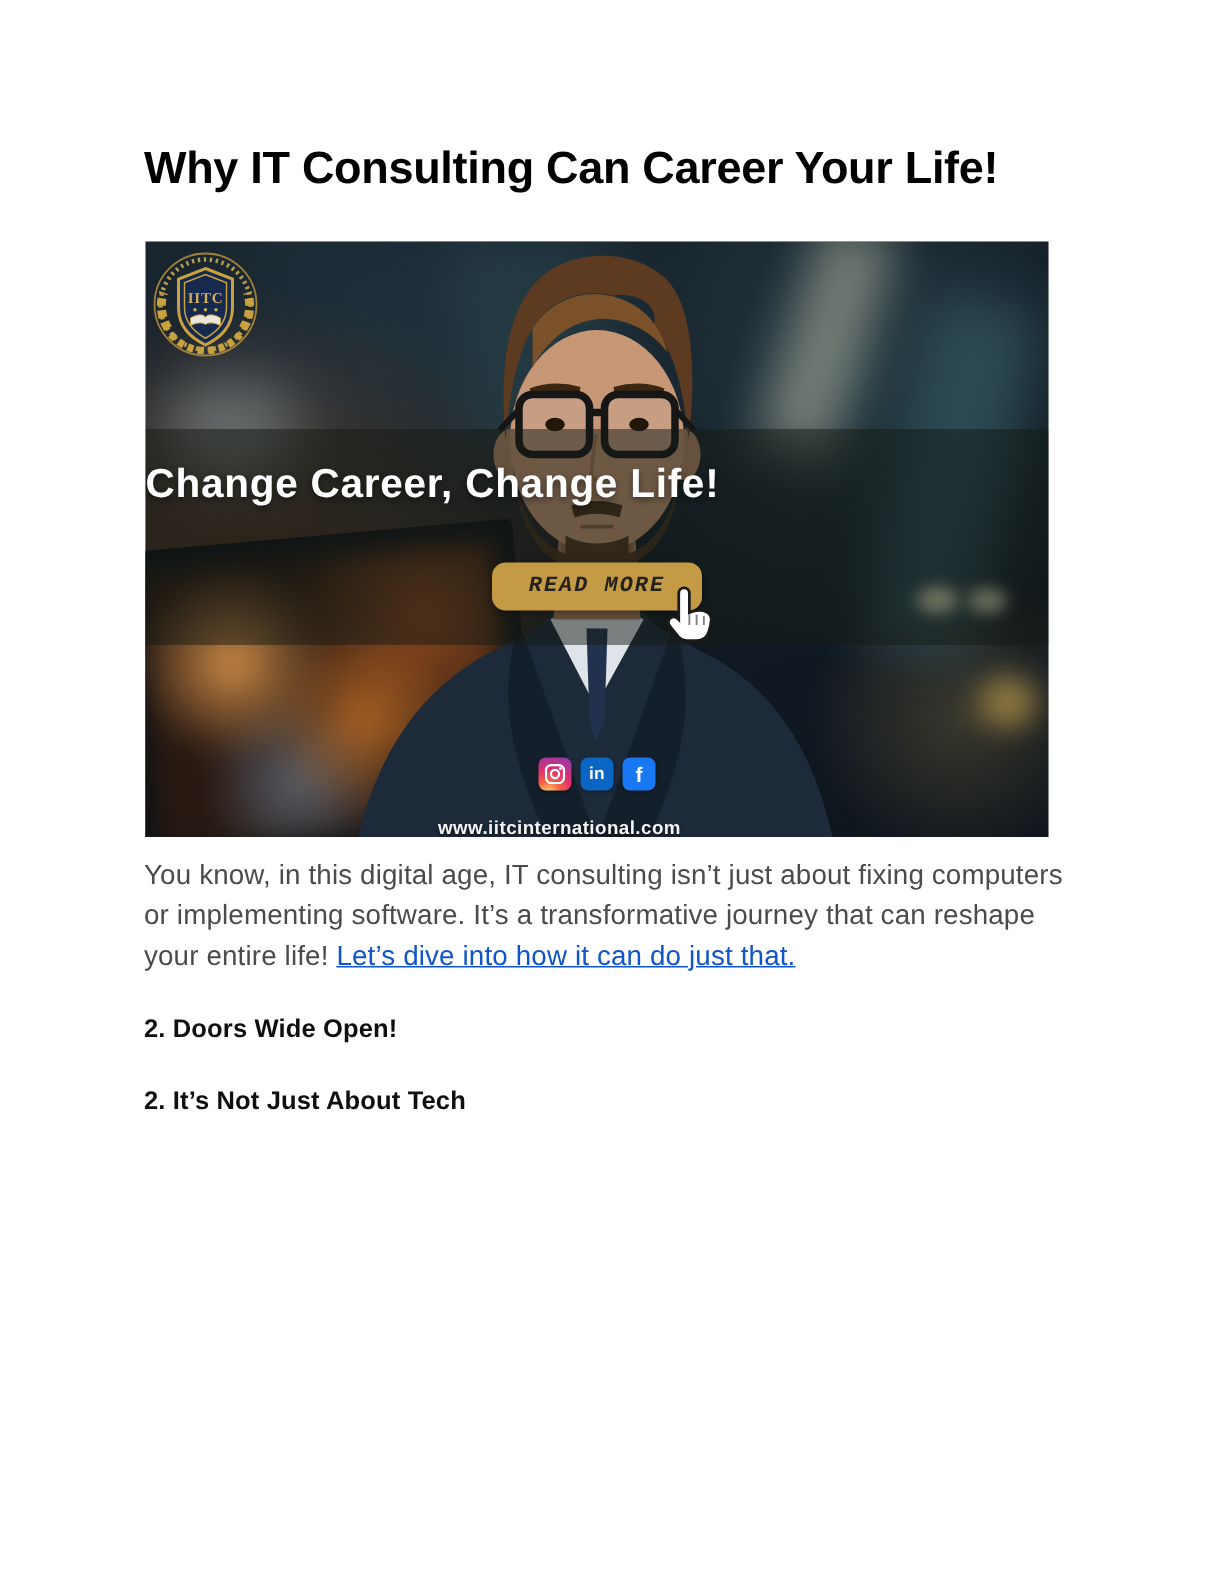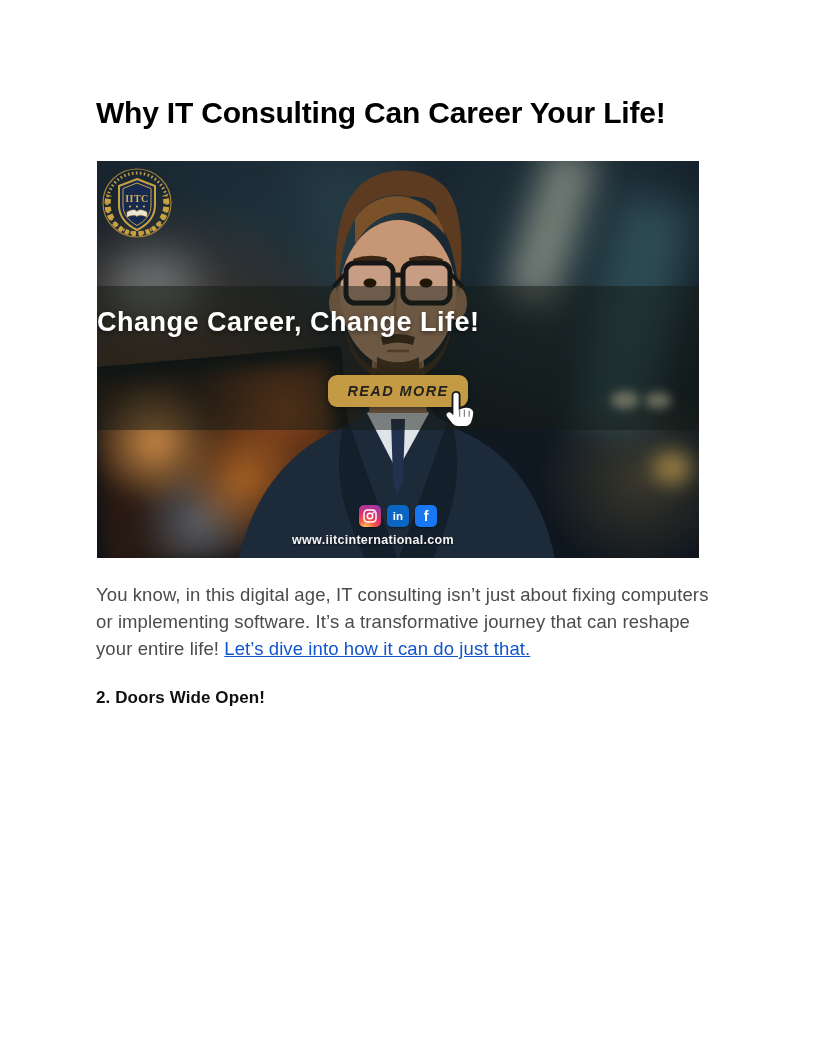--- a/index.html
+++ b/index.html
@@ -53,45 +53,45 @@
 
   .banner-headline {
     position:absolute; left:0; top:146px; width:602px; z-index:4;
     color:#fff; font-size:27px; font-weight:bold; letter-spacing:.5px;
     text-shadow:0 2px 4px rgba(0,0,0,.45);
   }
 
   .read-more-btn {
     position:absolute; left:231px; top:214px; width:140px; height:32px; z-index:4;
     border:none; border-radius:9px; cursor:pointer;
-    color:#23221c; font-family:Liberation Sans, sans-serif;
+    color:#23221c; font-family:Liberation Mono, monospace;
     font-size:14.5px; font-style:italic; font-weight:bold; letter-spacing:1.4px;
     box-shadow:0 1px 4px rgba(0,0,0,.35);
   }
   .cursor-hand { position:absolute; left:347px; top:228px; z-index:5; }
 
   .social-row { position:absolute; left:0; top:344px; width:602px; display:flex; justify-content:center; gap:6px; z-index:4; }
   .social-chip { width:22px; height:22px; border-radius:5px; display:flex; align-items:center; justify-content:center;
     color:#fff; font-weight:bold; font-size:12px; box-shadow:0 1px 2px rgba(0,0,0,.35); }
   .chip-ig { background:radial-gradient(circle at 30% 110%, #fdc468 8%, #f56040 30%, #e1306c 55%, #833ab4 100%); }
   .chip-li { font-size:11.5px; letter-spacing:.2px; }
   .chip-fb { font-size:14px; }
 
   .banner-url {
-    position:absolute; left:0; top:372px; width:552px; text-align:center; z-index:4;
+    position:absolute; left:0; top:384px; width:552px; text-align:center; z-index:4;
     color:#f4f4f4; font-size:12.5px; font-weight:bold; letter-spacing:.3px;
     text-shadow:0 1px 2px rgba(0,0,0,.6);
   }
 
   
   .para {
     margin:14px 100px 0 96px; width:616px;
     font-size:18.5px; line-height:27px; color:#4b4b4b; letter-spacing:.1px;
   }
-  .intro-para { margin-top:23px; }
+  .intro-para { margin-top:11px; }
   .doc-link { color:#1155cc; text-decoration:underline; cursor:pointer; }
   .section-heading {
     margin:24px 100px 0 96px; font-size:17px; line-height:24px; font-weight:bold; color:#0f0f0f; letter-spacing:.1px;
   }
 </style>
 </head>
 <body>
 
 <div class="doc">
 
@@ -188,14 +188,15 @@
     </div>
 
     <div class="banner-url">www.iitcinternational.com</div>
   </div>
 
   <p class="para intro-para"><span>You know, in this digital age, IT consulting isn’t just about fixing computers or implementing software. It’s a transformative journey that can reshape your entire life! </span><a class="doc-link">Let’s dive into how it can do just that.</a></p>
 
   <h3 class="section-heading">2. Doors Wide Open!</h3>
 
 
+  <h3 class="section-heading">2. It’s Not Just About Tech</h3>
 
 </div>
 
 </body></html>

